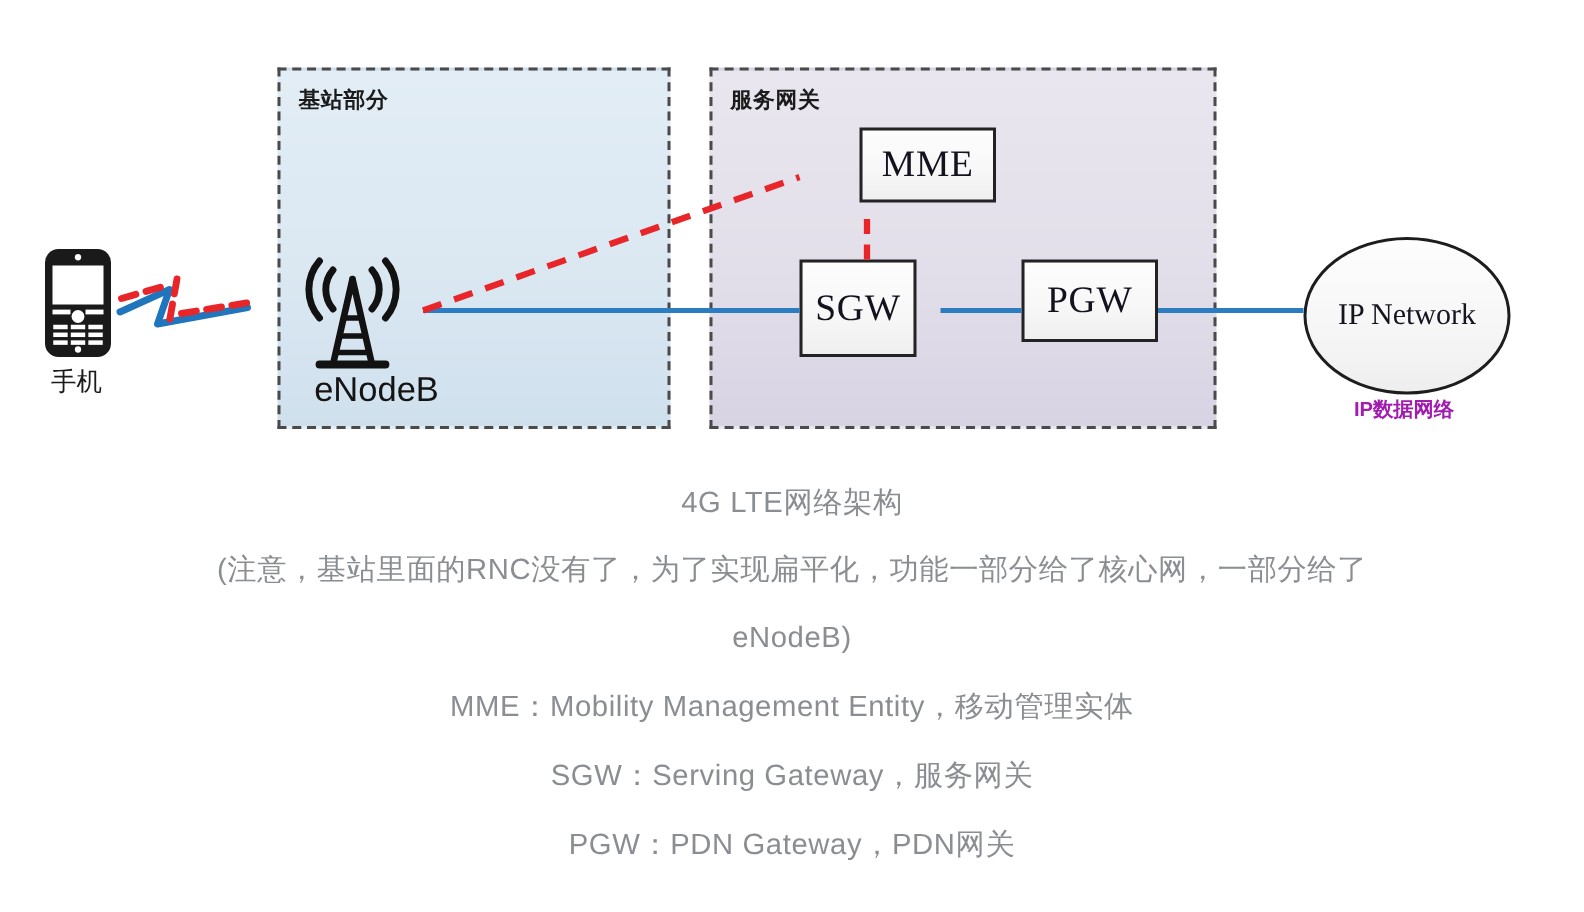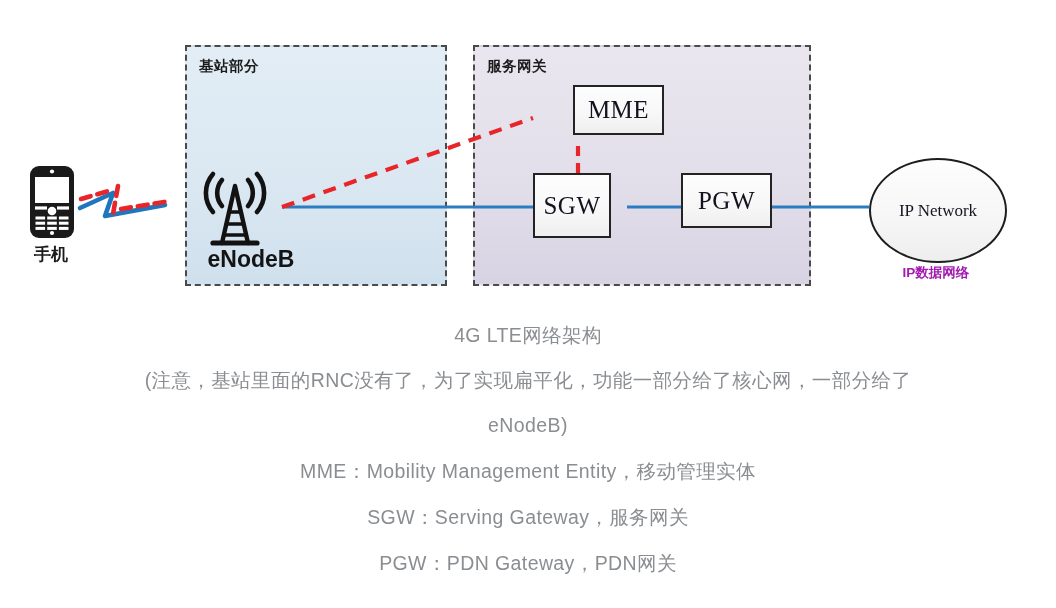--- a/index.html
+++ b/index.html
@@ -47,35 +47,35 @@
   #sgw-box{left:533px;top:173px;width:78px;height:65px;}
   #pgw-box{left:681px;top:173px;width:91px;height:55px;}
 
   
   #ip-ellipse{
     position:absolute;left:869px;top:158px;width:134px;height:101px;
     border:2.5px solid #1d1d1d;border-radius:50%;
     background:linear-gradient(180deg,#fdfdfd 0%,#f6f6f6 60%,#eeeeee 100%);
     display:flex;align-items:center;justify-content:center;
     font-family:"Liberation Serif","DejaVu Serif",serif;
-    font-size:17px;color:#15151f;text-align:right;
+    font-size:20px;color:#15151f;text-align:right;
   }
   #ip-caption{
     position:absolute;left:869px;top:264px;width:134px;
     text-align:center;font-size:13.5px;font-weight:bold;color:#a21caf;
     white-space:nowrap;
   }
 
   
   #overlay{position:absolute;left:0;top:0;width:1056px;height:608px;pointer-events:none;}
 
   
   .icon-label{
     position:absolute;text-align:center;
-    font-size:17px;color:#1b1b1b;white-space:nowrap;font-weight:bold;
+    font-size:17px;color:#1b1b1b;white-space:nowrap;
   }
   #phone-label{left:10px;top:243px;width:82px;}
   #enodeb-label{left:192px;top:246px;width:118px;font-size:23px;color:#141414;}
 
   
   #captions{
     position:absolute;left:0;top:313px;width:1056px;
     text-align:center;color:#8a8d91;
   }
   .cap-line{

